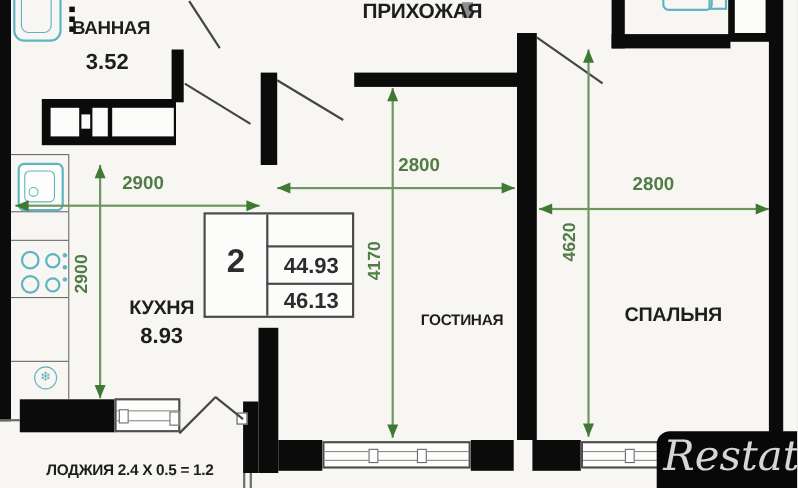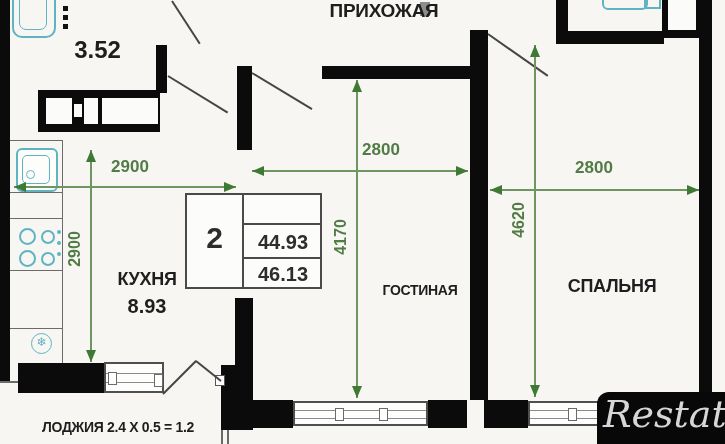--- a/index.html
+++ b/index.html
@@ -155,21 +155,22 @@
   <div class="dim-line" style="left:490px;top:189px;width:209px;height:2px;"></div>
   <div class="arr l" style="left:490px;top:185px;"></div>
   <div class="arr r" style="left:687px;top:185px;"></div>
   <div class="dim-label" style="left:559px;top:158px;width:70px;font-size:17px;">2800</div>
 
   <div class="dim-line" style="left:534px;top:45px;width:2px;height:352px;"></div>
   <div class="arr u" style="left:530px;top:45px;"></div>
   <div class="arr d" style="left:530px;top:385px;"></div>
   <div class="dim-label vert" style="left:497px;top:211px;width:44px;">4620</div>
 
-  <div class="room-area" style="left:60px;top:36px;width:75px;font-size:24px;">3.52</div>
+  <div class="room-name" style="left:58px;top:16px;width:86px;font-size:17px;">ВАННАЯ</div>
+  <div class="room-area" style="left:60px;top:46px;width:75px;font-size:20px;">3.52</div>
 
   <div class="room-name" style="left:324px;top:0px;width:120px;font-size:19px;">ПРИХОЖАЯ</div>
 
   <div class="room-name" style="left:107px;top:269px;width:80px;font-size:18px;">КУХНЯ</div>
   <div class="room-area" style="left:107px;top:295px;width:80px;font-size:20px;text-align:center;">8.93</div>
 
   <div class="room-name" style="left:370px;top:282px;width:100px;font-size:14px;">ГОСТИНАЯ</div>
 
   <div class="room-name" style="left:562px;top:276px;width:100px;font-size:18px;">СПАЛЬНЯ</div>
 

